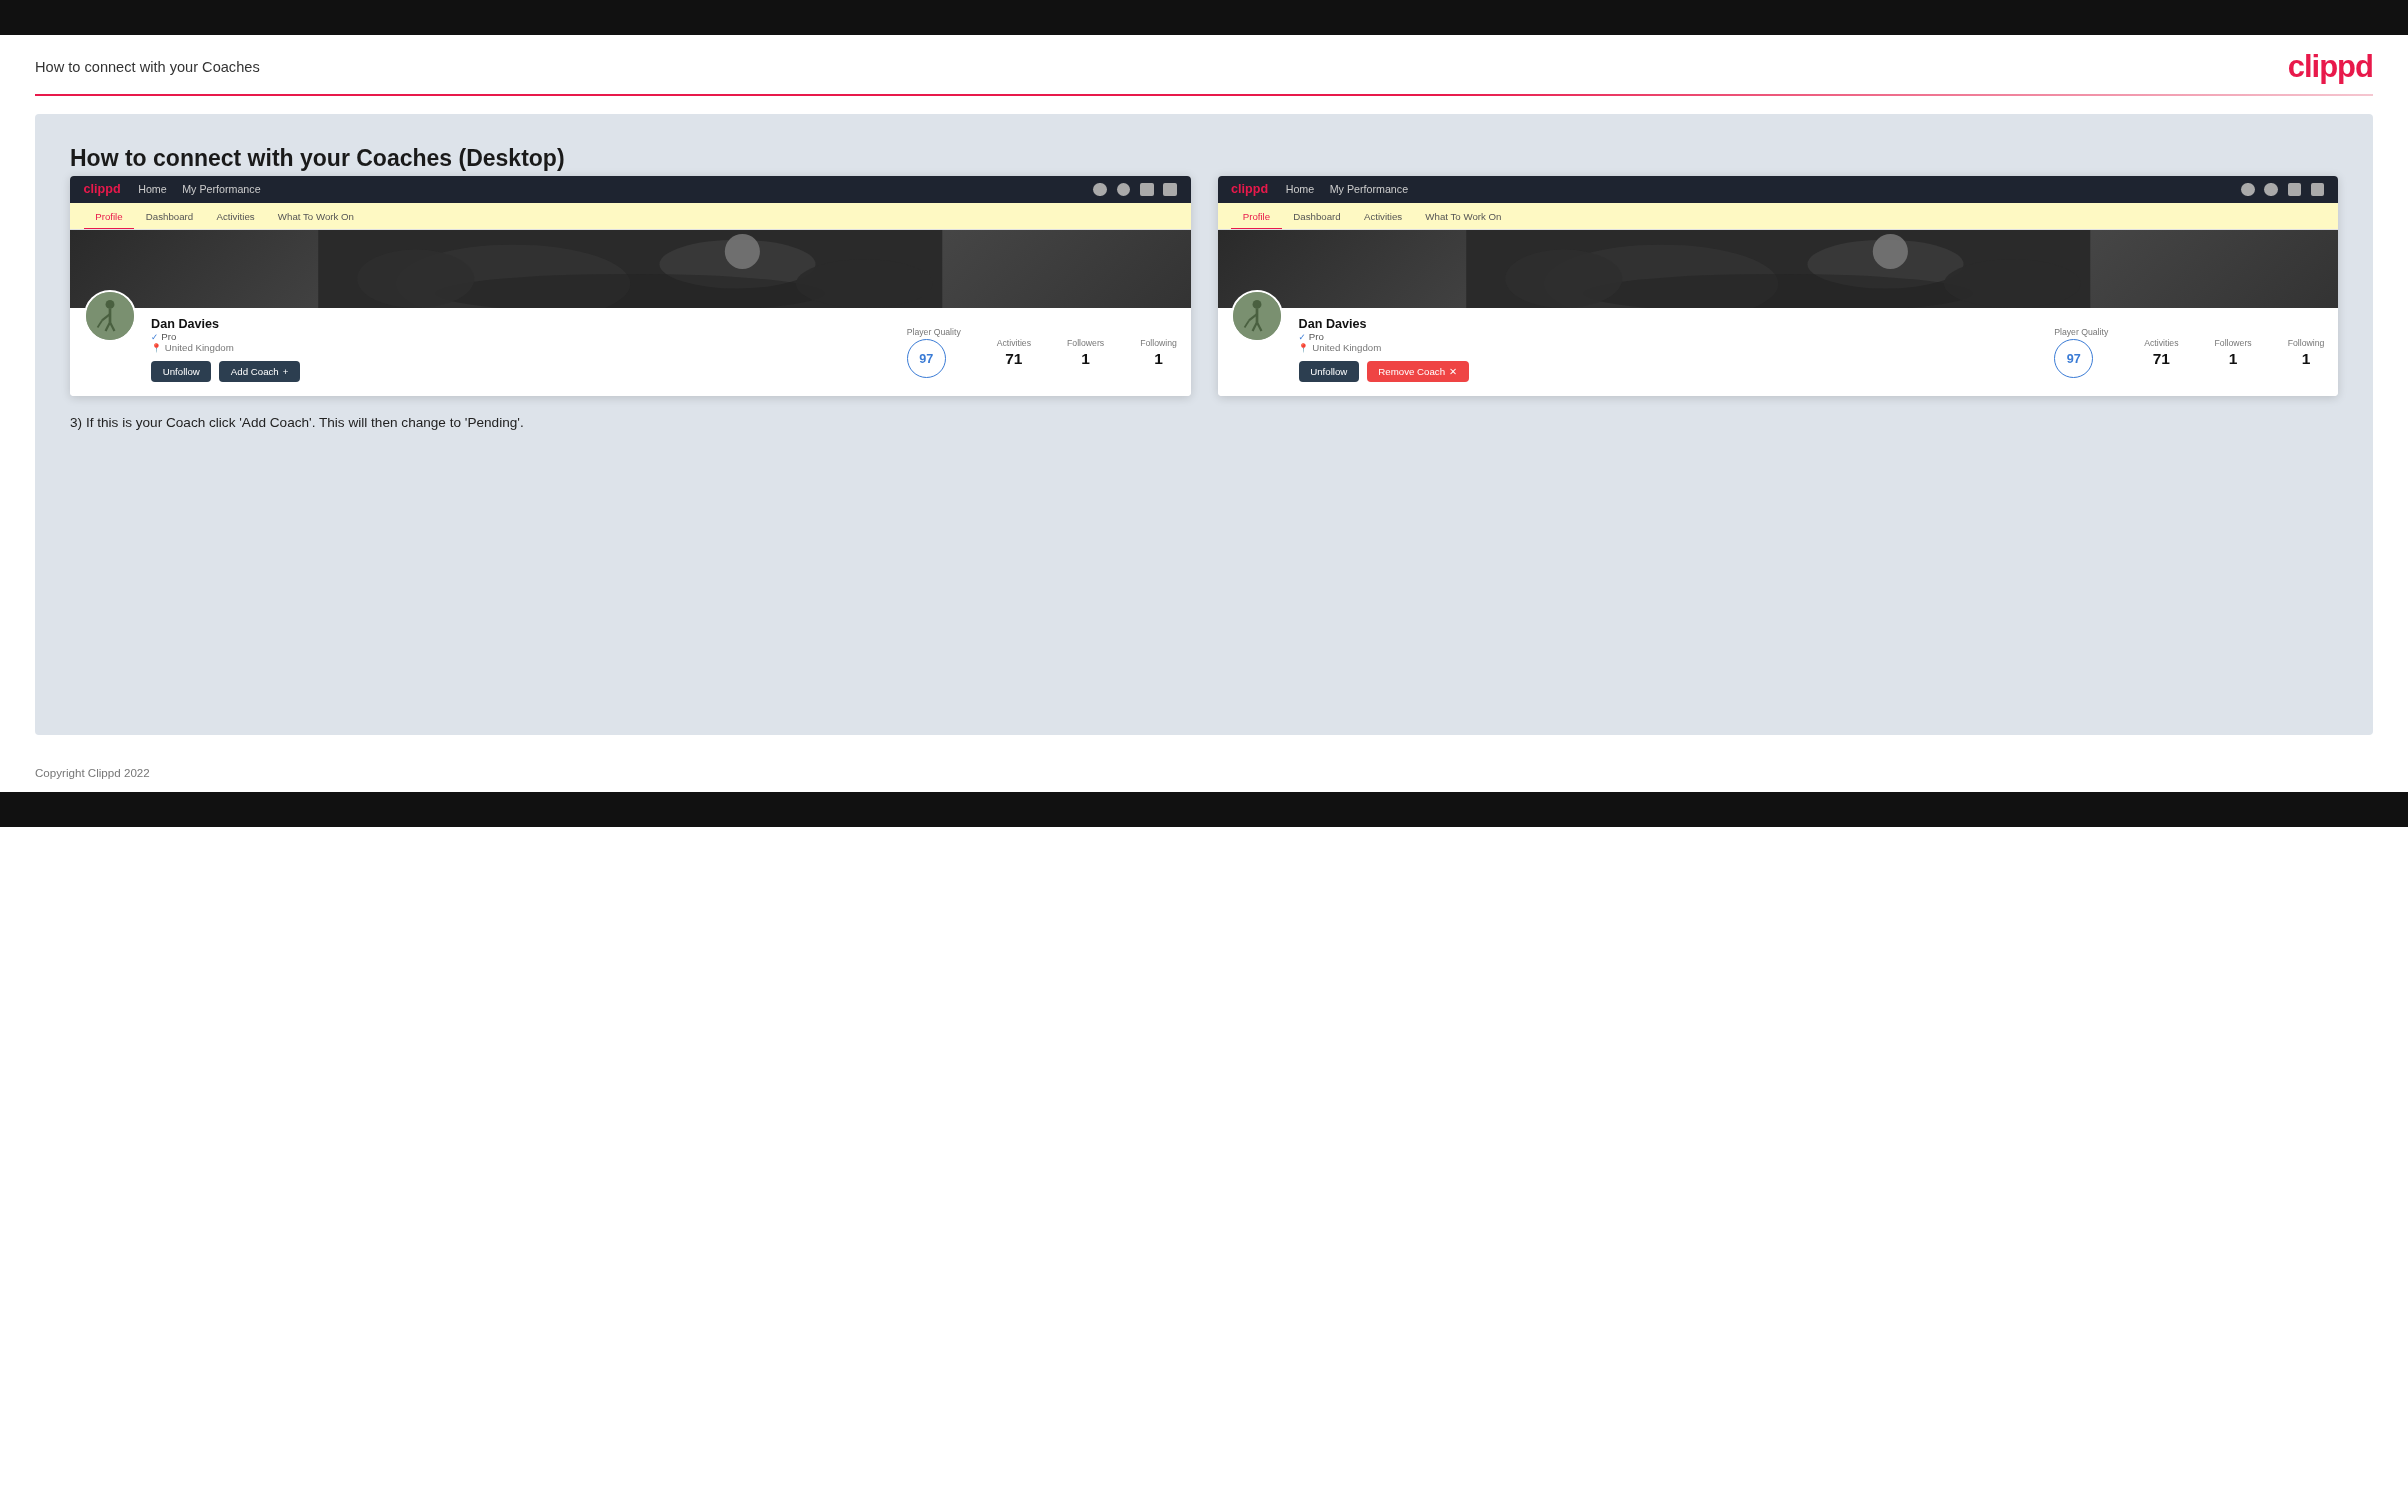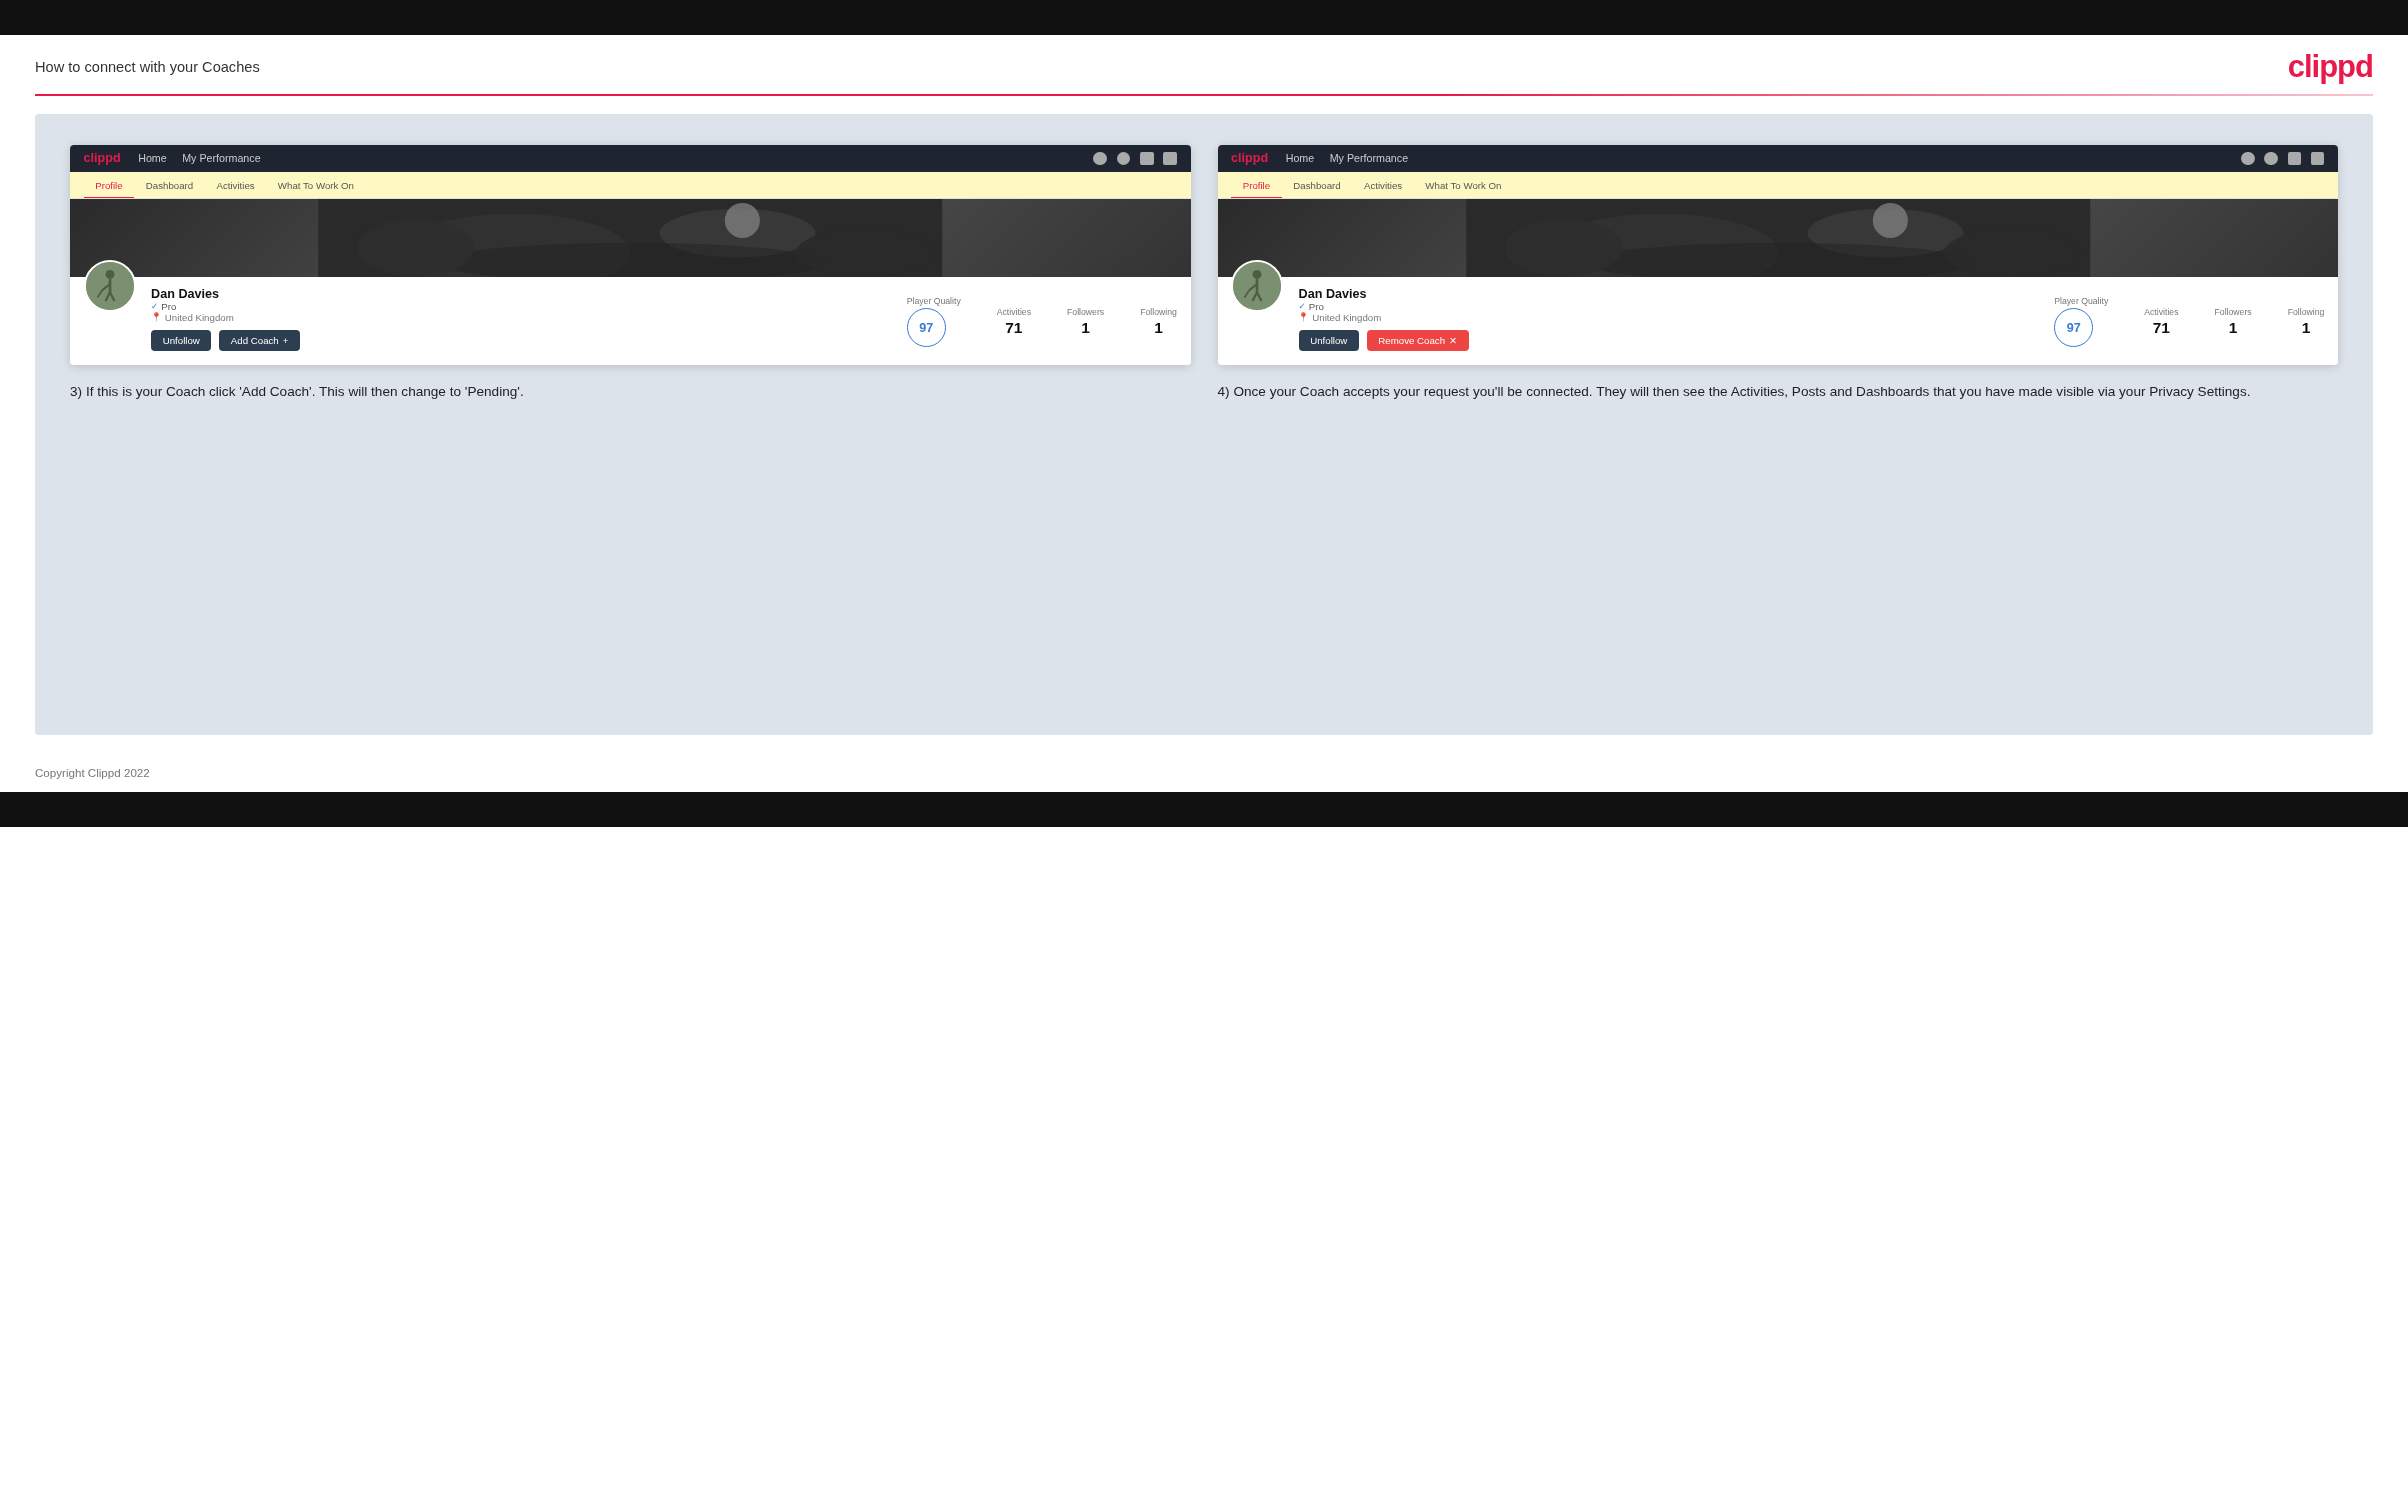--- a/index.html
+++ b/index.html
@@ -290,20 +290,21 @@
 <div class="top-bar"></div>
 
 <div class="header">
   <span class="header-title">How to connect with your Coaches</span>
   <span class="logo">clippd</span>
 </div>
 
 <div class="header-divider"></div>
 
 <div class="main-content">
+  <div class="page-heading">How to connect with your Coaches (Desktop)</div>
 
   <div class="screenshots-row">
 
     <div class="screenshot-col">
       <div class="screenshot-frame">
 
         <div class="mock-nav">
           <span class="mock-logo">clippd</span>
           <div class="mock-nav-items">
             <span class="mock-nav-item">Home</span>
@@ -490,24 +491,20 @@
                 </div>
                 <div class="mock-stat">
                   <div class="mock-stat-label">Following</div>
                   <div class="mock-stat-value">1</div>
                 </div>
               </div>
             </div>
           </div>
         </div>
       </div>
-      <div class="step-description">
-        <span>4)</span>
-        <span>Once your Coach accepts your request you'll be connected. They will then see the Activities, Posts and Dashboards that you have made visible via your Privacy Settings.</span>
-      </div>
     </div>
 
   </div>
 </div>
 
 <div class="footer">
   <span>Copyright Clippd 2022</span>
 </div>
 
 <div class="bottom-bar"></div>

